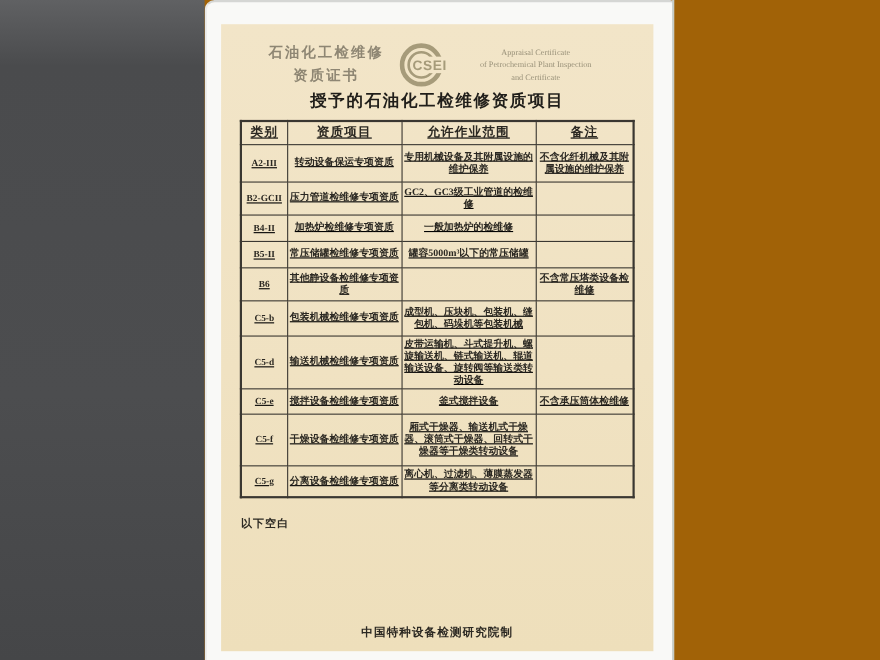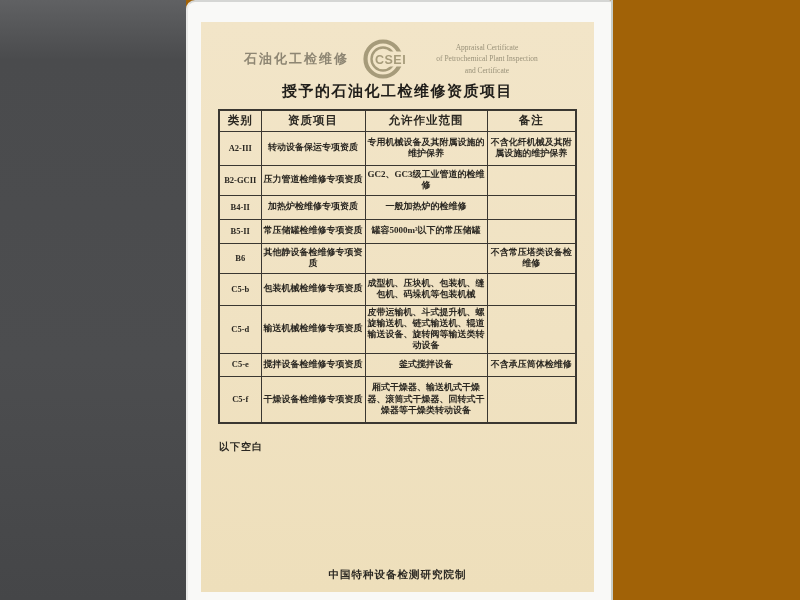--- a/index.html
+++ b/index.html
@@ -63,20 +63,21 @@
     text-align: center;
     font-size: 15px; font-weight: bold; letter-spacing: 1.5px;
     color: #201e1a;
   }
 
   table.cert-table {
     width: 357px; margin: 8px auto 16px auto;
     border-collapse: collapse;
     border: 2px solid #3a3731;
     table-layout: fixed;
+    text-decoration: underline;
   }
   .cert-table th, .cert-table td {
     border: 1px solid #3a3731;
     text-align: center; vertical-align: middle;
     color: #2b2822;
   }
   .cert-table th {
     font-size: 11.5px; font-weight: bold; letter-spacing: 1px;
     height: 21px; padding: 2px;
   }
@@ -116,20 +117,21 @@
 <div class="stage">
 
   <div class="backdrop-left"></div>
 
   <div class="page">
     <div class="paper">
 
       <div class="cert-header">
         <div class="cn-title">
           <div>石油化工检维修</div>
+          <div>资质证书</div>
         </div>
         <div class="logo-wrap">
           <svg width="46" height="46" viewBox="0 0 46 46">
             <circle cx="20" cy="23" r="17.5" fill="none" stroke="#a69b7a" stroke-width="4.2"></circle>
             <circle cx="20" cy="23" r="11.5" fill="none" stroke="#a69b7a" stroke-width="2.4"></circle>
             <rect x="14" y="15.5" width="32" height="15" fill="#f2e5c8"></rect>
             <text x="12" y="27.5" font-family="Liberation Sans, sans-serif" font-size="12.5" font-weight="bold" fill="#a69b7a" letter-spacing="0.5">CSEI</text>
           </svg>
         </div>
         <div class="en-title">
@@ -204,20 +206,26 @@
             <td>搅拌设备检维修专项资质</td>
             <td>釜式搅拌设备</td>
             <td>不含承压筒体检维修</td>
           </tr>
           <tr class="r10">
             <td class="cat">C5-f</td>
             <td>干燥设备检维修专项资质</td>
             <td>厢式干燥器、输送机式干燥器、滚筒式干燥器、回转式干燥器等干燥类转动设备</td>
             <td></td>
           </tr>
+          <tr class="r11">
+            <td class="cat">C5-g</td>
+            <td>分离设备检维修专项资质</td>
+            <td>离心机、过滤机、薄膜蒸发器等分离类转动设备</td>
+            <td></td>
+          </tr>
         </tbody>
       </table>
 
       <div class="below-note">以下空白</div>
 
       <div class="paper-footer">中国特种设备检测研究院制</div>
 
     </div>
   </div>
 

